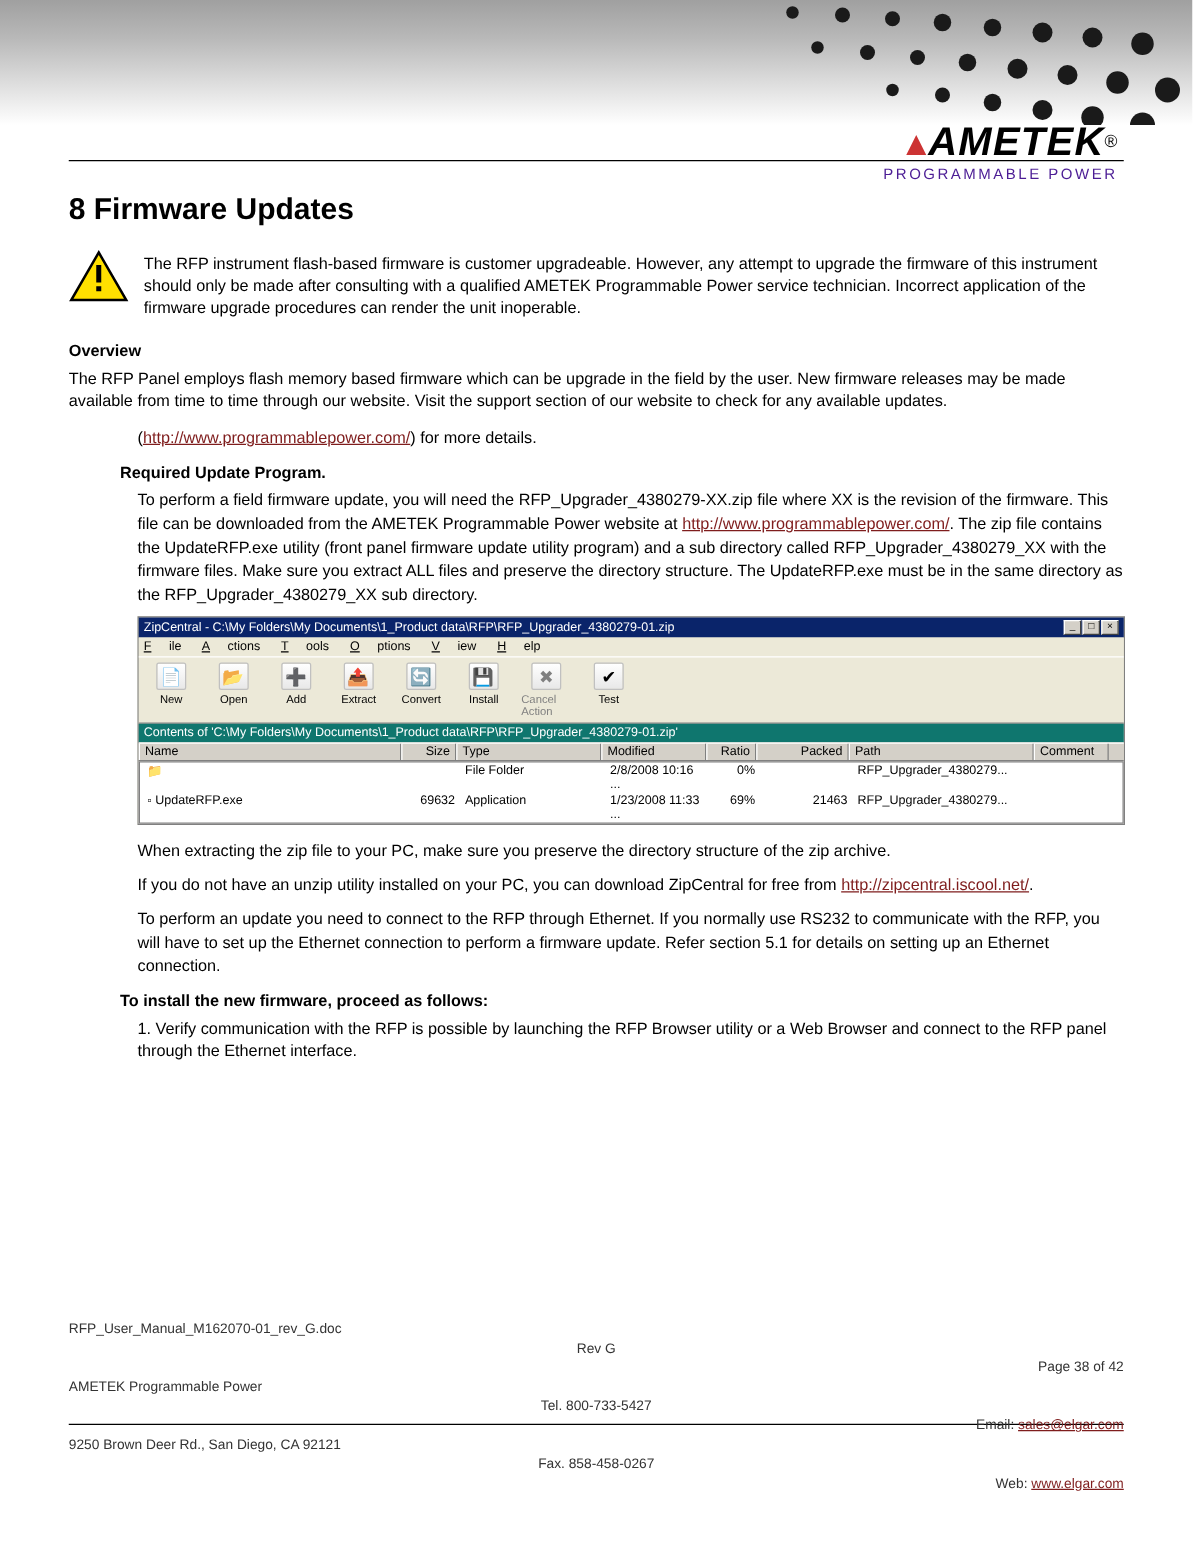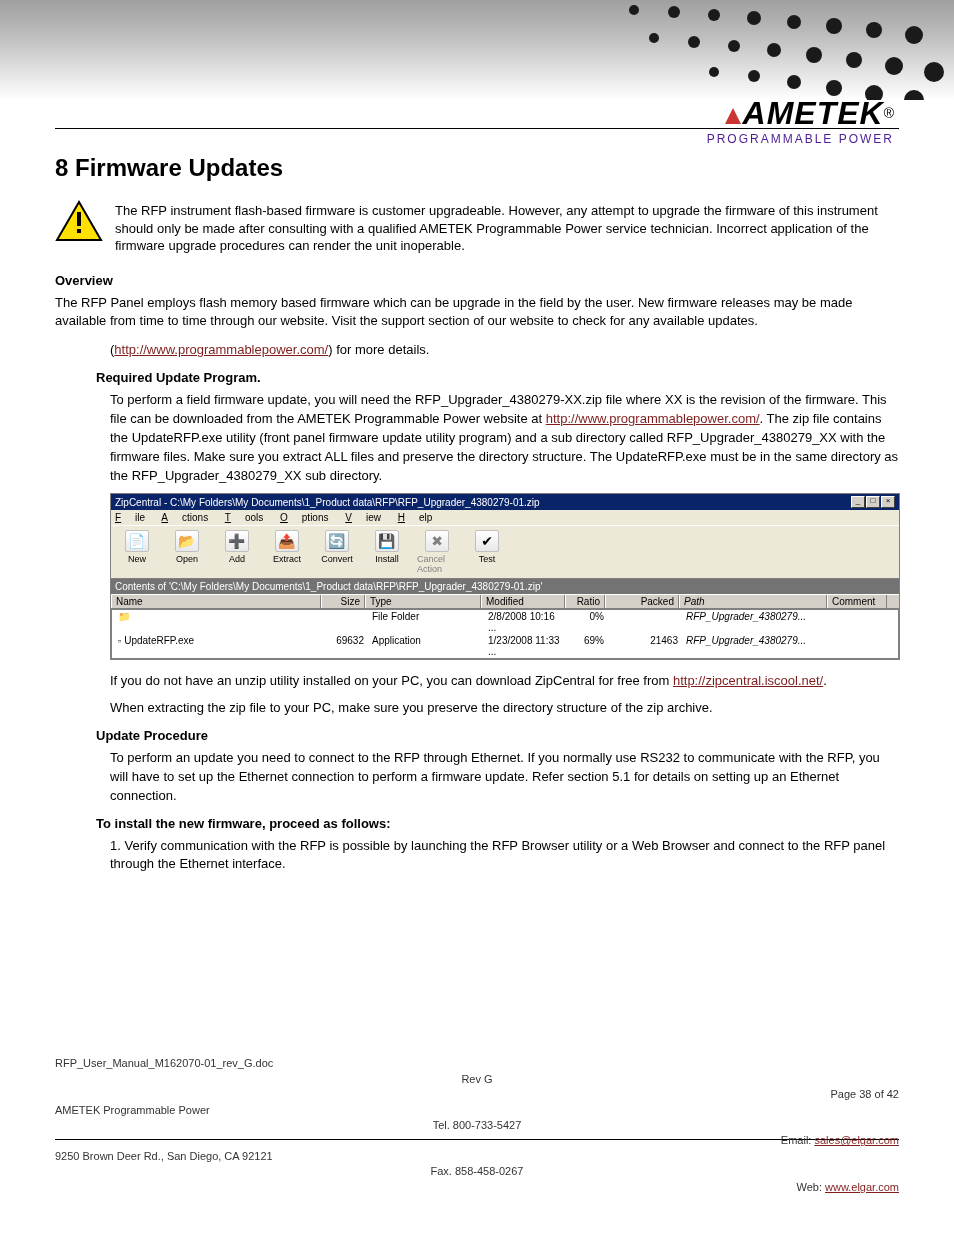--- a/index.html
+++ b/index.html
@@ -179,21 +179,21 @@
     background: linear-gradient(#ffffff,#e8e8e8);
     border: 1px solid #c0c0c0;
     border-radius: 2px;
     margin-bottom: 2px;
     display: flex;
     align-items: center;
     justify-content: center;
     font-size: 14px;
   }
   .zip-contentsbar {
-    background: #737373;
+    background: #0f766e;
     color: #ffffff;
     font-size: 10px;
     padding: 2px 4px;
   }
   .zip-header-row {
     display: flex;
     background: #d4d0c8;
     border-top: 1px solid #ffffff;
     border-bottom: 1px solid #808080;
     font-size: 10px;
@@ -213,21 +213,21 @@
     font-size: 10px;
     padding: 0 2px;
   }
   .zip-row .col { padding: 1px 4px; }
   .c-name { width: 210px; }
   .c-size { width: 44px; text-align: right; }
   .c-type { width: 116px; }
   .c-mod { width: 84px; }
   .c-ratio { width: 40px; text-align: right; }
   .c-packed { width: 74px; text-align: right; }
-  .c-path { width: 148px; font-style: italic; }
+  .c-path { width: 148px; }
   .c-comment { width: 60px; }
   .folder-ic { color: #d8b040; margin-right: 3px; }
   .file-ic { margin-right: 3px; font-size: 9px; }
   .footer-hr {
     border: none;
     border-top: 1px solid #000000;
     margin: 0 55px;
     position: absolute;
     bottom: 95px;
     left: 0; right: 0;
@@ -395,26 +395,25 @@
         <div class="col c-type">Application</div>
         <div class="col c-mod">1/23/2008 11:33 ...</div>
         <div class="col c-ratio">69%</div>
         <div class="col c-packed">21463</div>
         <div class="col c-path">RFP_Upgrader_4380279...</div>
         <div class="col c-comment"></div>
       </div>
     </div>
   </div>
 
+  <div class="indent-para">When extracting the zip file to your PC, make sure you preserve the directory structure of the zip archive.</div>
   <div class="indent-para">
     <span>If you do not have an unzip utility installed on your PC, you can download ZipCentral for free from </span><a class="link">http://zipcentral.iscool.net/</a><span>.</span>
   </div>
-  <div class="indent-para">When extracting the zip file to your PC, make sure you preserve the directory structure of the zip archive.</div>
-
-  <div class="indent-section-h">Update Procedure</div>
+
   <div class="indent-para">To perform an update you need to connect to the RFP through Ethernet.  If you normally use RS232 to communicate with the RFP, you will have to set up the Ethernet connection to perform a firmware update. Refer section 5.1 for details on setting up an Ethernet connection.</div>
 
   <div class="indent-section-h">To install the new firmware, proceed as follows:</div>
   <div class="indent-para">1. Verify communication with the RFP is possible by launching the RFP Browser utility or a Web Browser and connect to the RFP panel through the Ethernet interface.</div>
 </div>
 
 <hr class="footer-hr">
 <div class="footer">
   <div class="footer-flex">
     <div class="fc">RFP_User_Manual_M162070-01_rev_G.doc</div>

